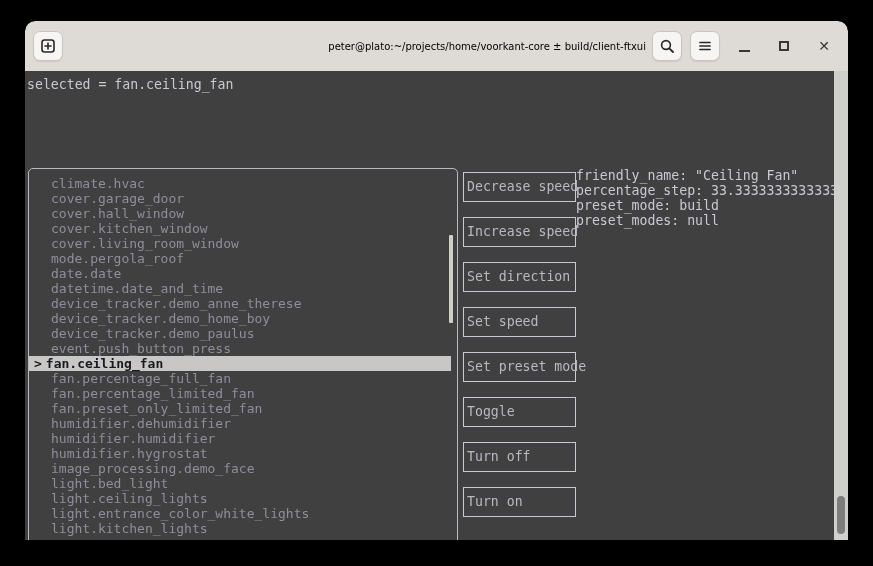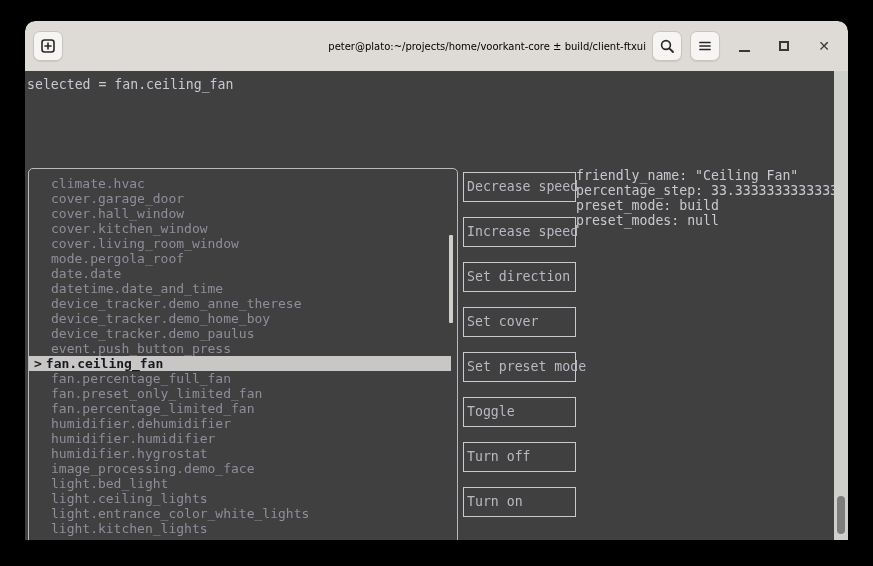--- a/index.html
+++ b/index.html
@@ -272,39 +272,39 @@
           <div class="entity-row">cover.living_room_window</div>
           <div class="entity-row">mode.pergola_roof</div>
           <div class="entity-row">date.date</div>
           <div class="entity-row">datetime.date_and_time</div>
           <div class="entity-row">device_tracker.demo_anne_therese</div>
           <div class="entity-row">device_tracker.demo_home_boy</div>
           <div class="entity-row">device_tracker.demo_paulus</div>
           <div class="entity-row">event.push_button_press</div>
           <div class="entity-row selected"><span class="caret">&gt;</span><span>fan.ceiling_fan</span></div>
           <div class="entity-row">fan.percentage_full_fan</div>
+          <div class="entity-row">fan.percentage_limited_fan</div>
           <div class="entity-row">fan.preset_only_limited_fan</div>
-          <div class="entity-row">fan.percentage_limited_fan</div>
           <div class="entity-row">humidifier.dehumidifier</div>
           <div class="entity-row">humidifier.humidifier</div>
           <div class="entity-row">humidifier.hygrostat</div>
           <div class="entity-row">image_processing.demo_face</div>
           <div class="entity-row">light.bed_light</div>
           <div class="entity-row">light.ceiling_lights</div>
           <div class="entity-row">light.entrance_color_white_lights</div>
           <div class="entity-row">light.kitchen_lights</div>
         </div>
       <div id="list-scrollbar"></div>
     </div>
 
     <div id="buttons">
         <div class="action-btn">Decrease speed</div>
         <div class="action-btn">Increase speed</div>
         <div class="action-btn">Set direction</div>
-        <div class="action-btn">Set cover</div>
+        <div class="action-btn">Set speed</div>
         <div class="action-btn">Set preset mode</div>
         <div class="action-btn">Toggle</div>
         <div class="action-btn">Turn off</div>
         <div class="action-btn">Turn on</div>
       </div>
 
     <div id="attrs">
         <div class="attr-line">friendly_name: "Ceiling Fan"</div>
         <div class="attr-line">percentage_step: 33.333333333333336</div>
         <div class="attr-line">preset_mode: build</div>

